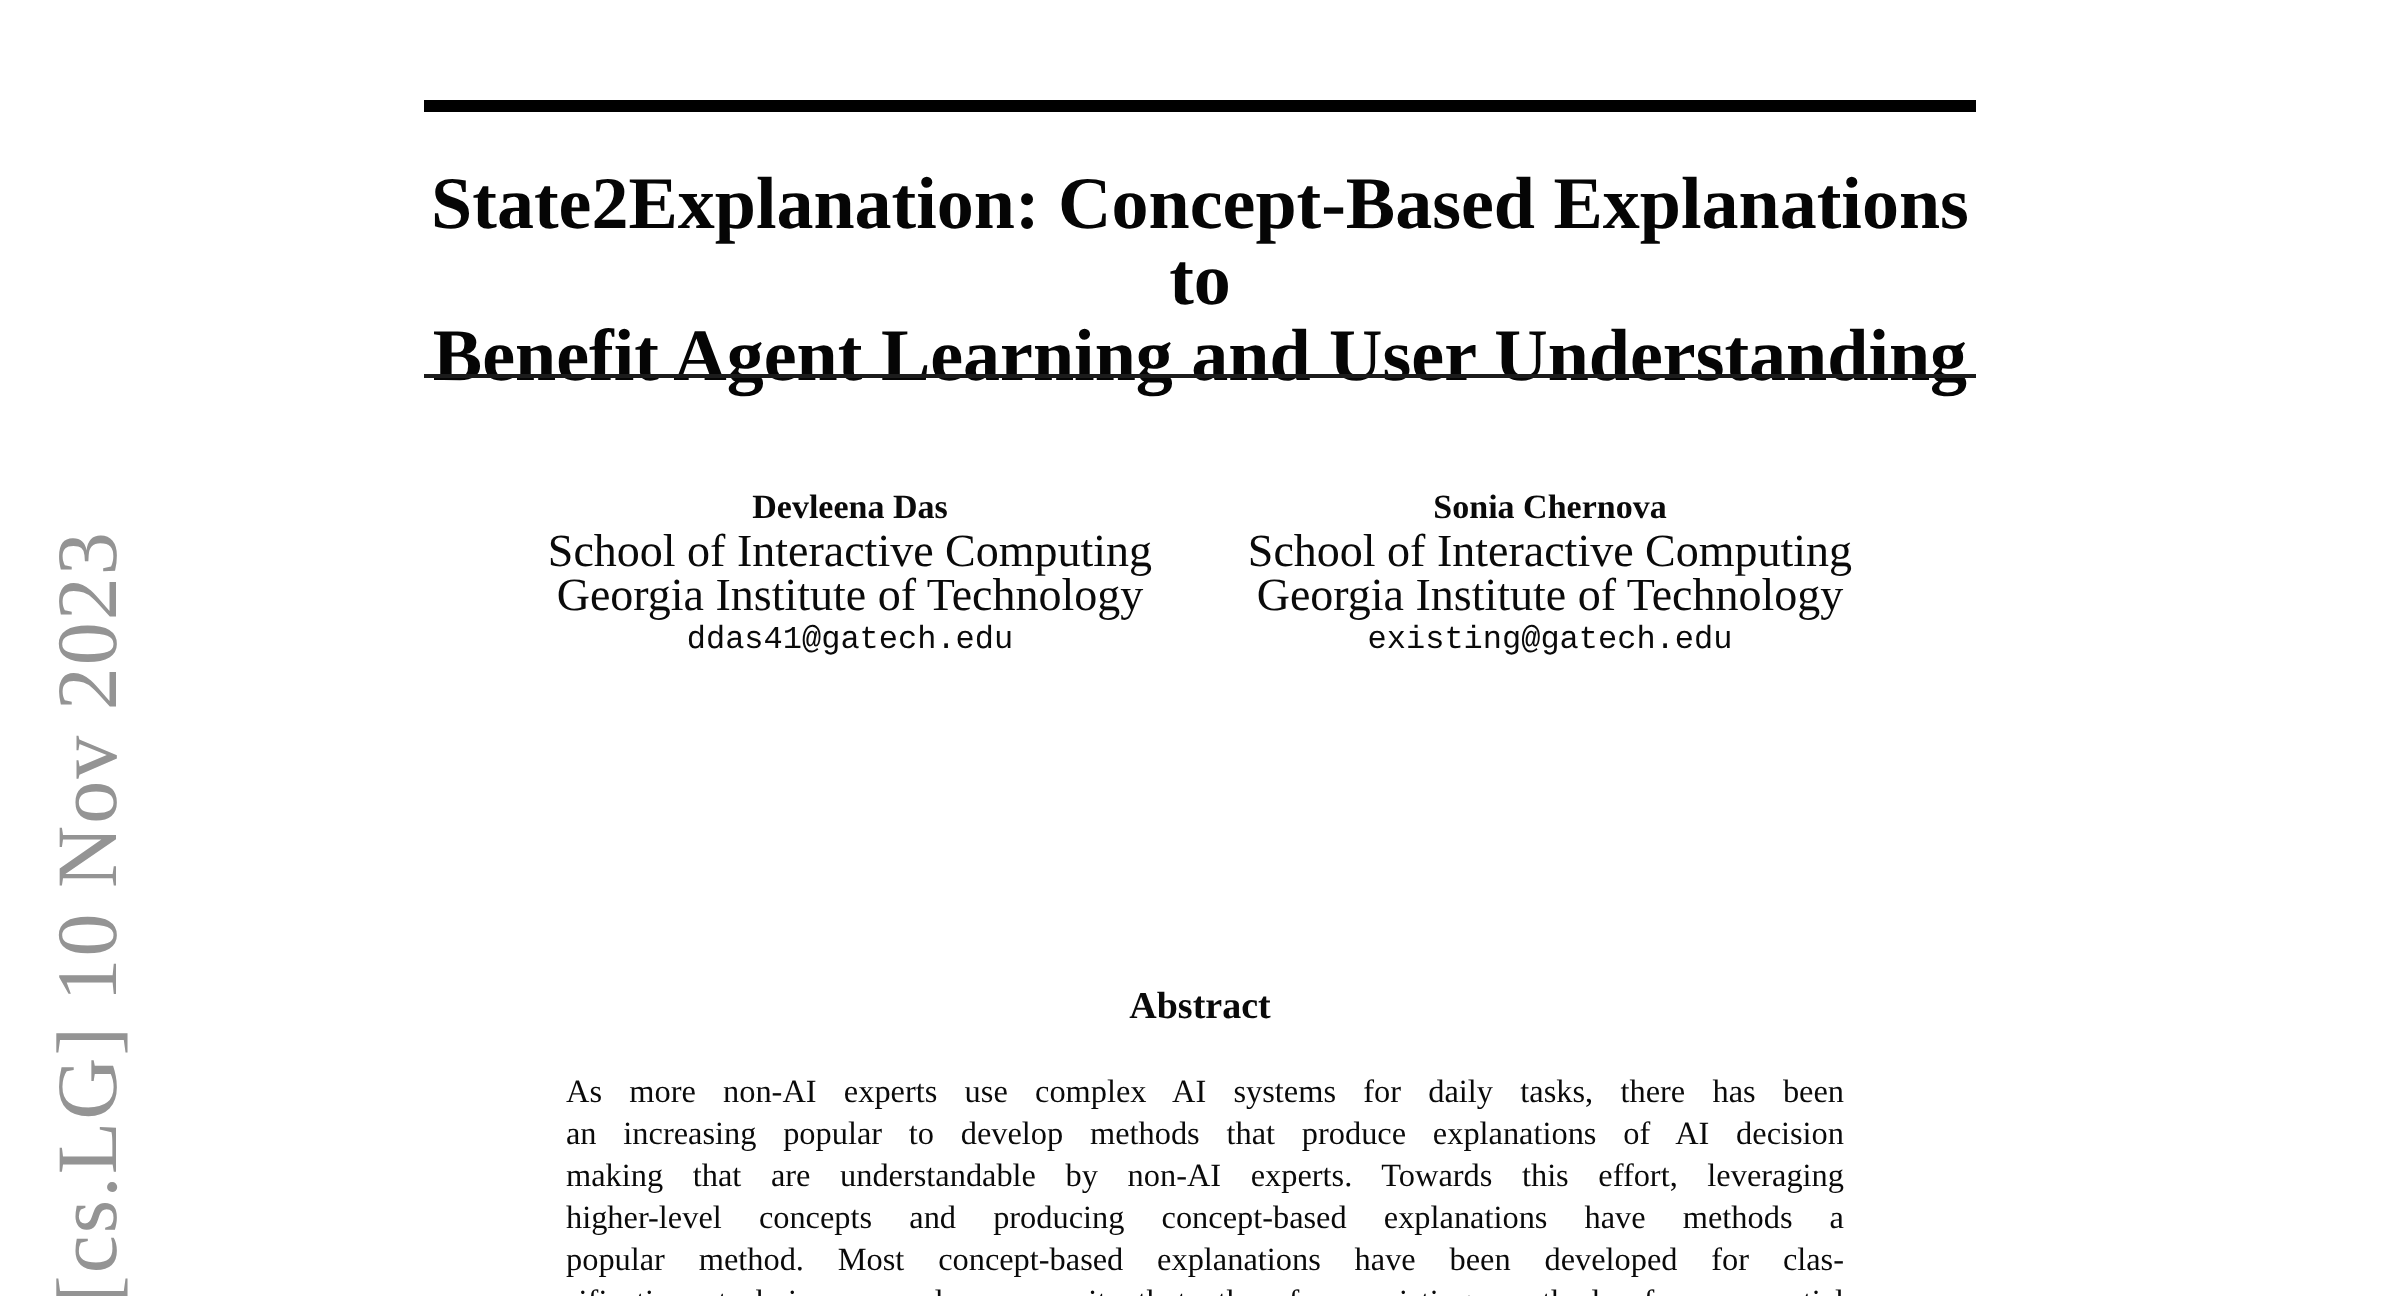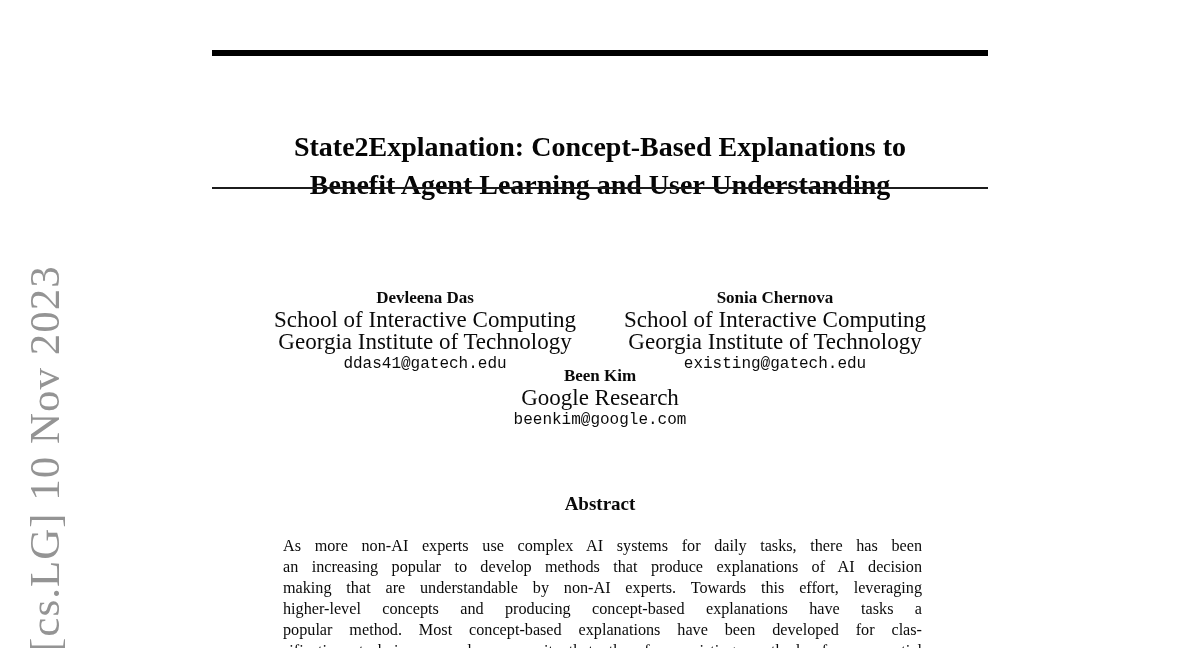--- a/index.html
+++ b/index.html
@@ -50,33 +50,31 @@
     width: 776px; height: 2px;
     background: #1c1c1c;
   }
 
   .title {
     position: absolute;
     left: 0; top: 84px;
     width: 776px;
     text-align: center;
     font-weight: bold;
-    font-size: 28px;
+    font-size: 37px;
     line-height: 38px;
     color: #050505;
-    margin-top: 44px;
   }
 
   .authors-row {
     position: absolute;
     left: 0; top: 243px;
     width: 776px;
     display: flex;
     justify-content: center;
-    margin-top: 44px;
   }
   .author-col {
     width: 350px;
     text-align: center;
   }
   .author-name {
     font-weight: bold;
     font-size: 17px;
     line-height: 22px;
   }
@@ -146,33 +144,26 @@
         <div class="author-email">ddas41@gatech.edu</div>
       </div>
       <div class="author-col">
         <div class="author-name">Sonia Chernova</div>
         <div class="author-line">School of Interactive Computing</div>
         <div class="author-line">Georgia Institute of Technology</div>
         <div class="author-email">existing@gatech.edu</div>
       </div>
     </div>
 
-    <div class="author-center">
-      <div class="author-col">
-        <div class="author-name">Been Kim</div>
-        <div class="author-line">Google Research</div>
-        <div class="author-email">beenkim@google.com</div>
-      </div>
-    </div>
 
     <div class="abstract-heading">Abstract</div>
 
     <div class="abstract-body">
       <div class="abstract-line">As more non-AI experts use complex AI systems for daily tasks, there has been</div>
       <div class="abstract-line">an increasing popular to develop methods that produce explanations of AI decision</div>
       <div class="abstract-line">making that are understandable by non-AI experts. Towards this effort, leveraging</div>
-      <div class="abstract-line">higher-level concepts and producing concept-based explanations have tasks a</div>
+      <div class="abstract-line">higher-level concepts and producing concept-based explanations have methods a</div>
       <div class="abstract-line">popular method. Most concept-based explanations have been developed for clas-</div>
       <div class="abstract-line">sification techniques, and we posit that the few existing methods for sequential</div>
     </div>
 
   </div>
 </div>
 
 </body></html>

